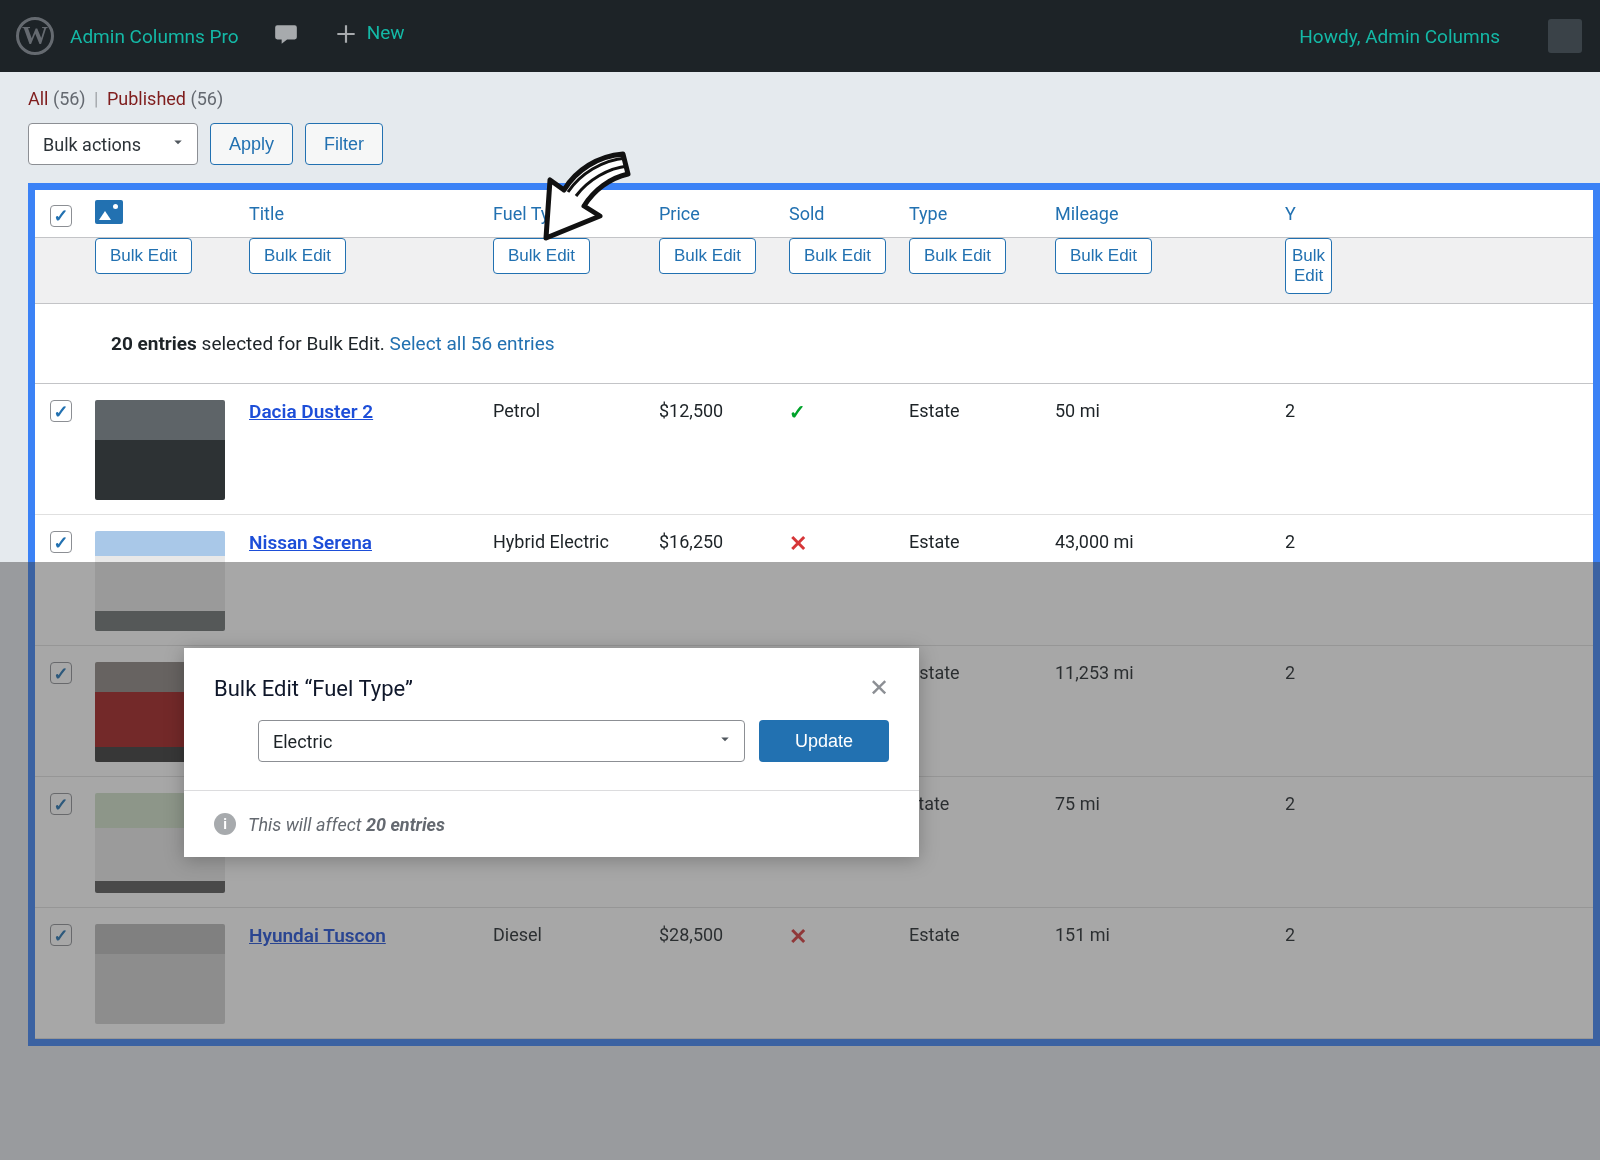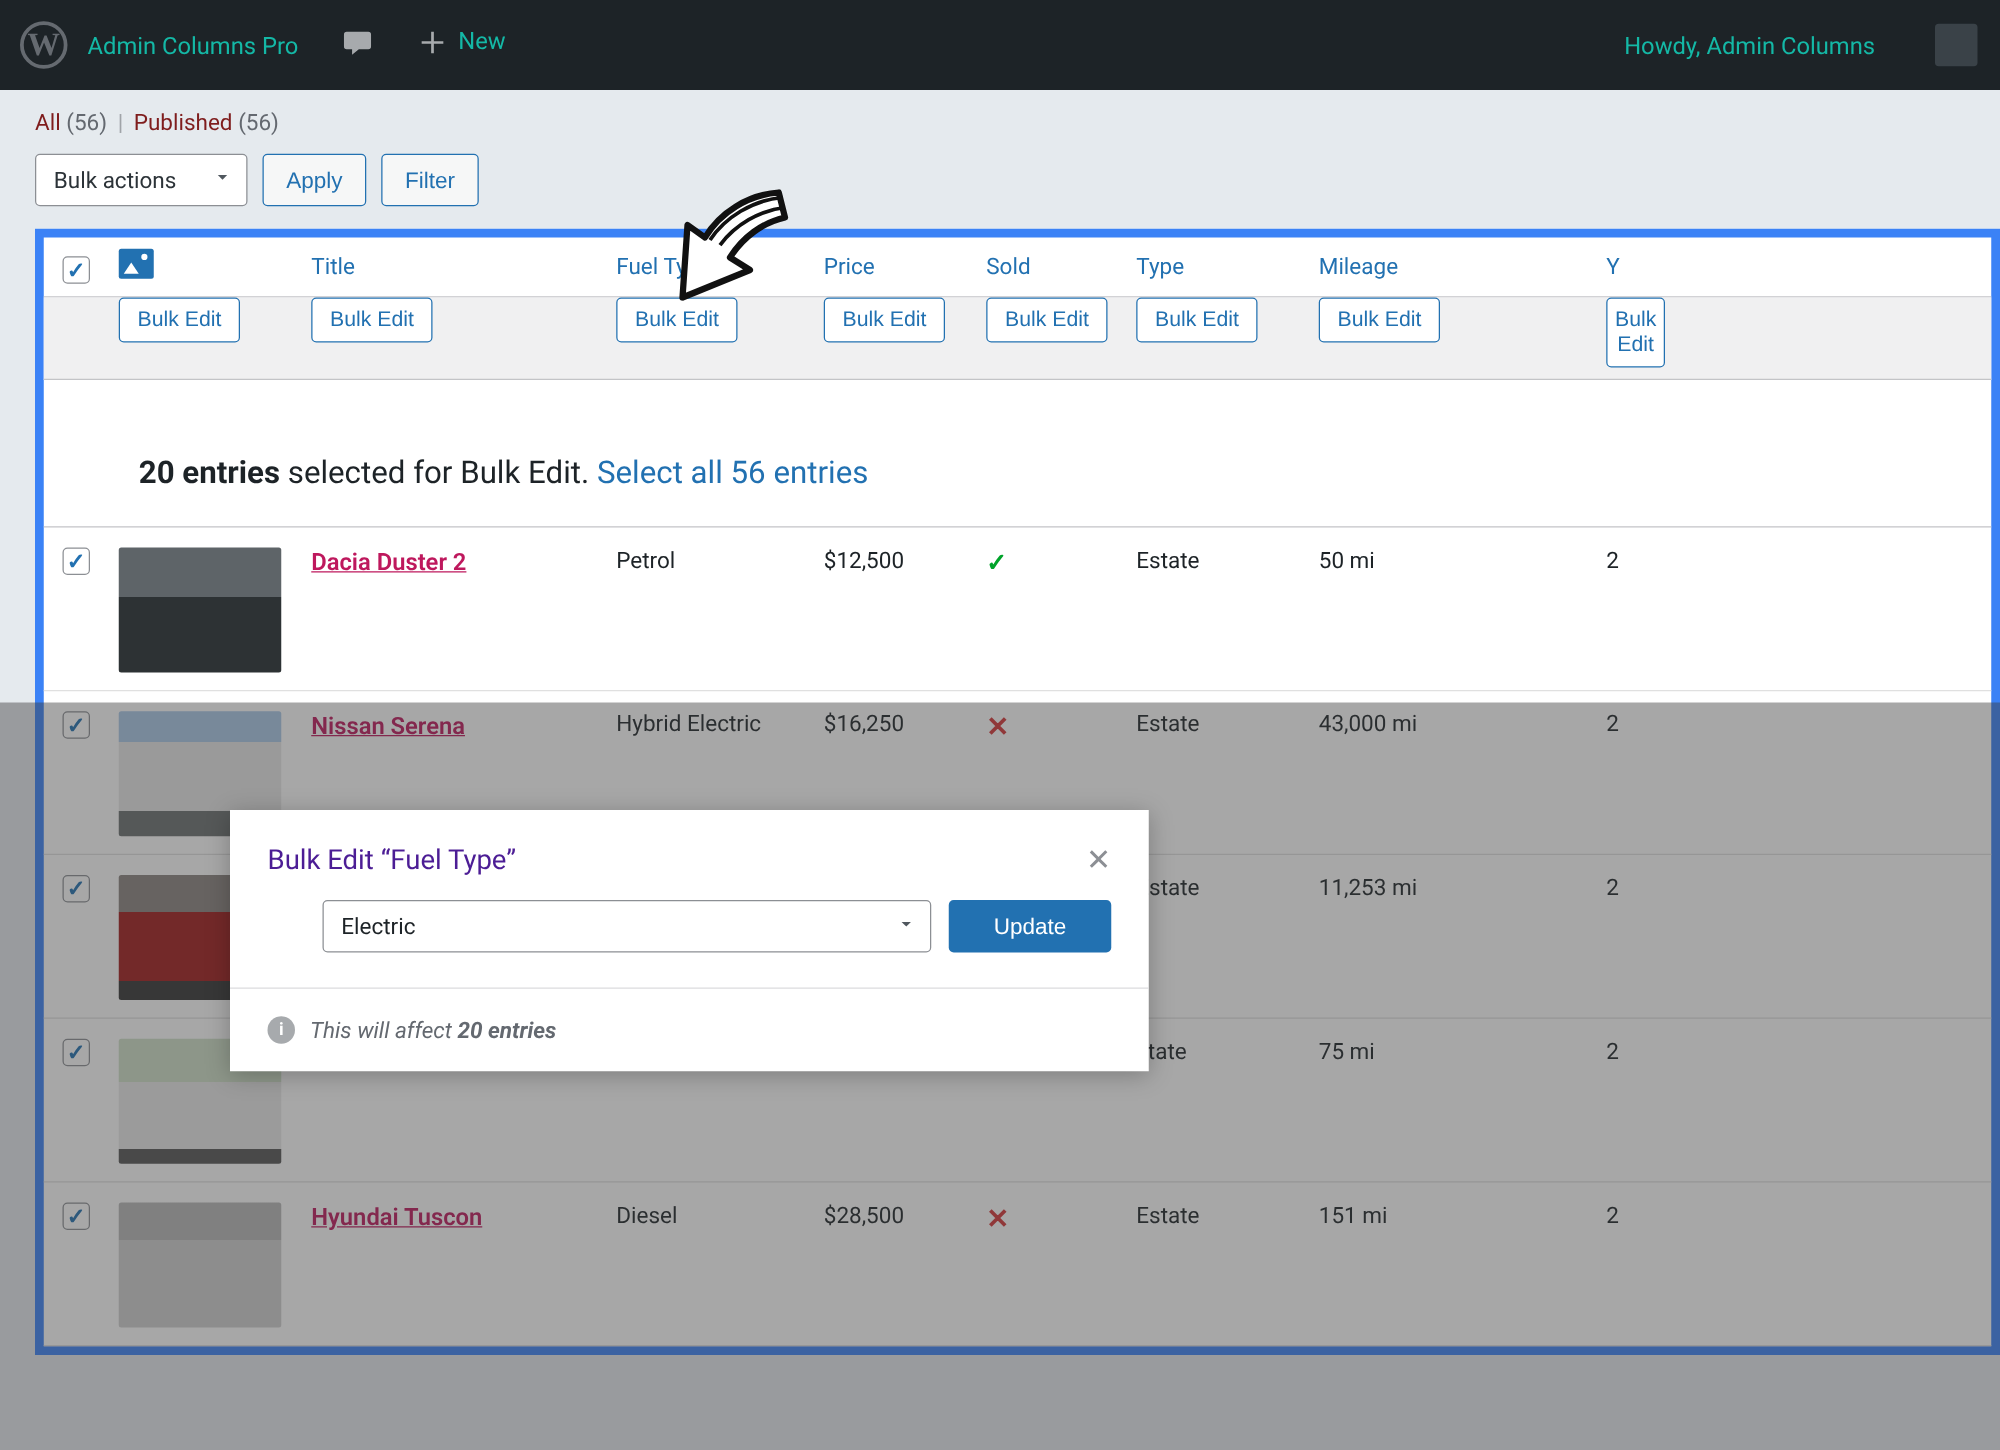--- a/index.html
+++ b/index.html
@@ -137,36 +137,35 @@
   border: 1px solid #2271b1;
   color: #2271b1;
   border-radius: 4px;
   padding: 7px 14px;
   font-size: 17px;
   cursor: pointer;
 }
 
 .selection-note {
   padding: 28px 16px 28px 76px;
-  font-size: 25px;
+  font-size: 19px;
   border-bottom: 1px solid #c3c4c7;
-  margin-top: 32px;
 }
 .selection-note .strong { font-weight: 700; }
 .selection-note a { color: #2271b1; text-decoration: none; }
 
 .tbody-row {
   display: flex;
   align-items: flex-start;
   padding: 14px 0;
   border-bottom: 1px solid #e0e0e0;
   min-height: 130px;
 }
 .tbody-row .td { padding-top: 2px; }
-.row-title { color: #be185d; font-weight: 600; font-size: 19px; }
+.row-title { color: #1d4ed8; font-weight: 600; font-size: 19px; }
 .checkbox {
   width: 22px; height: 22px; border: 1px solid #8c8f94; border-radius: 4px;
   background: #fff; display: inline-flex; align-items: center; justify-content: center;
 }
 .checkbox.checked::after {
   content: "✓"; color: #2271b1; font-size: 18px; font-weight: bold;
 }
 .thumb {
   width: 130px; height: 100px; border-radius: 2px; display: block;
   background: #cfd4d8;
@@ -212,21 +211,21 @@
   left: 184px; top: 648px;
   width: 735px;
   background: #fff;
   box-shadow: 0 3px 18px rgba(0,0,0,0.25);
   z-index: 50;
 }
 .modal-head {
   padding: 26px 30px 18px 30px;
   display: flex; align-items: center;
 }
-.modal-title { font-size: 22px; color: #4c1d95; flex: 1; }
+.modal-title { font-size: 22px; color: #0f172a; flex: 1; }
 .modal-close { color: #8c8f94; font-size: 24px; cursor: pointer; }
 .modal-body {
   padding: 0 30px 28px 30px;
   display: flex; gap: 14px; align-items: center;
 }
 .modal-select {
   flex: 1;
   border: 1px solid #8c8f94; border-radius: 4px;
   height: 42px; padding: 0 40px 0 14px;
   position: relative; display: flex; align-items: center;

